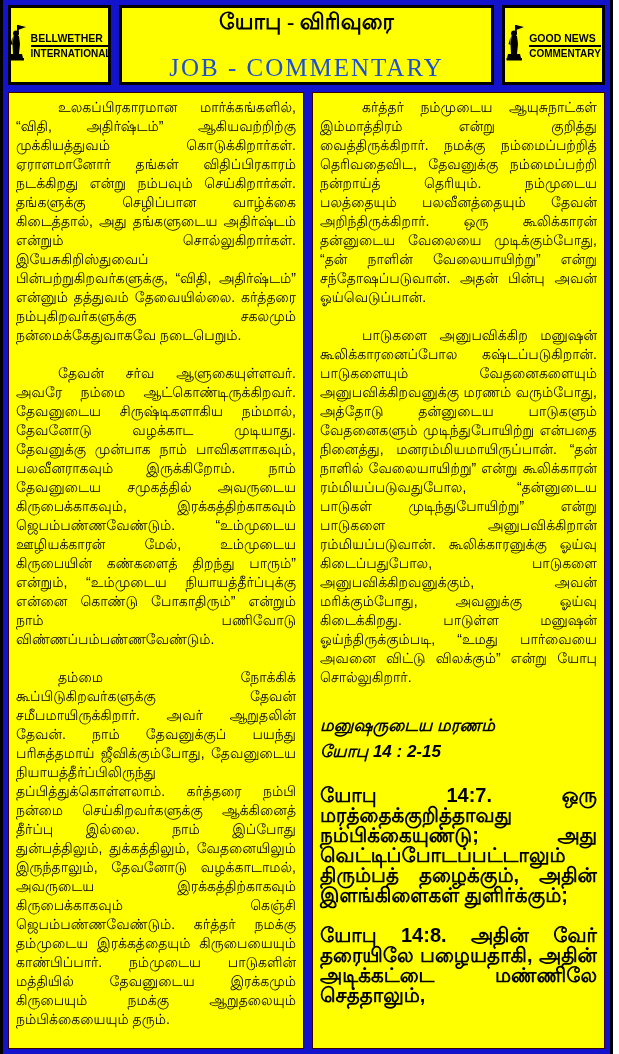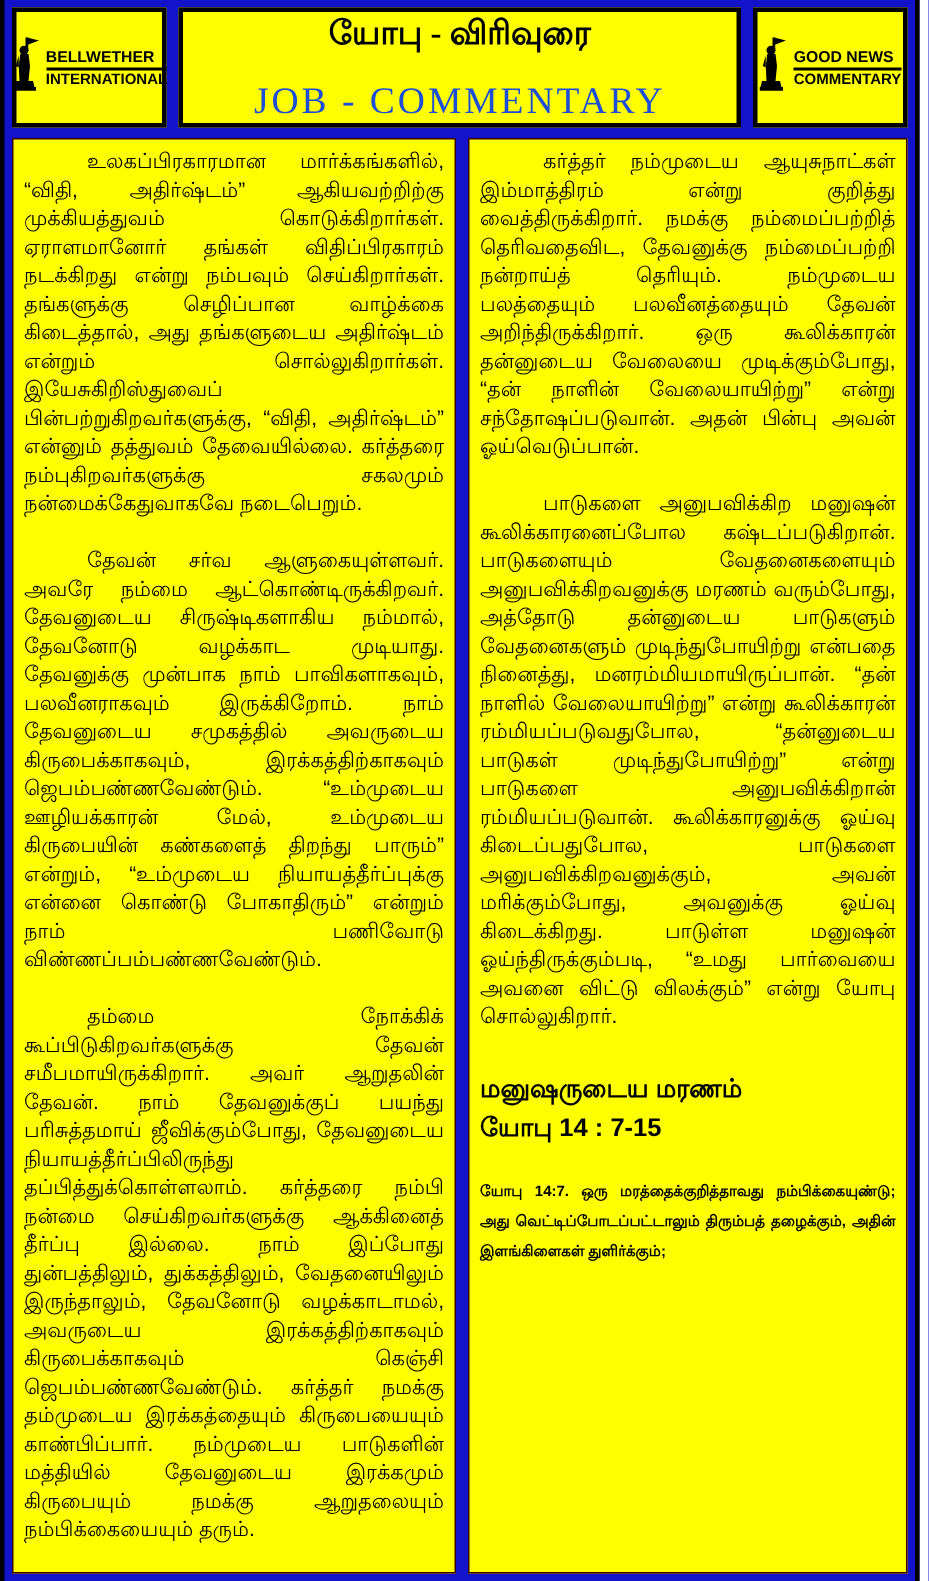--- a/index.html
+++ b/index.html
@@ -108,24 +108,25 @@
     text-align: justify;
     text-indent: 42px;
     margin: 0 0 19px 0;
   }
   .section-heading {
     font-size: 17px;
     font-weight: bold;
     line-height: 26px;
     margin: 26px 0 20px 0;
     text-align: left;
+    font-style: italic;
   }
   .section-heading .h-line { display: block; }
   .verse {
-    font-size: 10px;
+    font-size: 20px;
     font-weight: bold;
     line-height: 20px;
     text-align: justify;
     text-indent: 0;
     margin: 1px 0 20px 0;
   }
 </style>
 </head>
 <body>
 
@@ -187,21 +188,22 @@
       <p class="para">தேவன் சர்வ ஆளுகையுள்ளவர். அவரே நம்மை ஆட்கொண்டிருக்கிறவர். தேவனுடைய சிருஷ்டிகளாகிய நம்மால், தேவனோடு வழக்காட முடியாது. தேவனுக்கு முன்பாக நாம் பாவிகளாகவும், பலவீனராகவும் இருக்கிறோம். நாம் தேவனுடைய சமுகத்தில் அவருடைய கிருபைக்காகவும், இரக்கத்திற்காகவும் ஜெபம்பண்ணவேண்டும். “உம்முடைய ஊழியக்காரன் மேல், உம்முடைய கிருபையின் கண்களைத் திறந்து பாரும்” என்றும், “உம்முடைய நியாயத்தீர்ப்புக்கு என்னை கொண்டு போகாதிரும்” என்றும் நாம் பணிவோடு விண்ணப்பம்பண்ணவேண்டும்.</p>
       <p class="para">தம்மை நோக்கிக் கூப்பிடுகிறவர்களுக்கு தேவன் சமீபமாயிருக்கிறார். அவர் ஆறுதலின் தேவன். நாம் தேவனுக்குப் பயந்து பரிசுத்தமாய் ஜீவிக்கும்போது, தேவனுடைய நியாயத்தீர்ப்பிலிருந்து தப்பித்துக்கொள்ளலாம். கர்த்தரை நம்பி நன்மை செய்கிறவர்களுக்கு ஆக்கினைத் தீர்ப்பு இல்லை. நாம் இப்போது துன்பத்திலும், துக்கத்திலும், வேதனையிலும் இருந்தாலும், தேவனோடு வழக்காடாமல், அவருடைய இரக்கத்திற்காகவும் கிருபைக்காகவும் கெஞ்சி ஜெபம்பண்ணவேண்டும். கர்த்தர் நமக்கு தம்முடைய இரக்கத்தையும் கிருபையையும் காண்பிப்பார். நம்முடைய பாடுகளின் மத்தியில் தேவனுடைய இரக்கமும் கிருபையும் நமக்கு ஆறுதலையும் நம்பிக்கையையும் தரும்.</p>
     </div>
 
     <div class="column right">
       <p class="para">கர்த்தர் நம்முடைய ஆயுசுநாட்கள் இம்மாத்திரம் என்று குறித்து வைத்திருக்கிறார். நமக்கு நம்மைப்பற்றித் தெரிவதைவிட, தேவனுக்கு நம்மைப்பற்றி நன்றாய்த் தெரியும். நம்முடைய பலத்தையும் பலவீனத்தையும் தேவன் அறிந்திருக்கிறார். ஒரு கூலிக்காரன் தன்னுடைய வேலையை முடிக்கும்போது, “தன் நாளின் வேலையாயிற்று” என்று சந்தோஷப்படுவான். அதன் பின்பு அவன் ஓய்வெடுப்பான்.</p>
       <p class="para">பாடுகளை அனுபவிக்கிற மனுஷன் கூலிக்காரனைப்போல கஷ்டப்படுகிறான். பாடுகளையும் வேதனைகளையும் அனுபவிக்கிறவனுக்கு மரணம் வரும்போது, அத்தோடு தன்னுடைய பாடுகளும் வேதனைகளும் முடிந்துபோயிற்று என்பதை நினைத்து, மனரம்மியமாயிருப்பான். “தன் நாளில் வேலையாயிற்று” என்று கூலிக்காரன் ரம்மியப்படுவதுபோல, “தன்னுடைய பாடுகள் முடிந்துபோயிற்று” என்று பாடுகளை அனுபவிக்கிறான் ரம்மியப்படுவான். கூலிக்காரனுக்கு ஓய்வு கிடைப்பதுபோல, பாடுகளை அனுபவிக்கிறவனுக்கும், அவன் மரிக்கும்போது, அவனுக்கு ஓய்வு கிடைக்கிறது. பாடுள்ள மனுஷன் ஓய்ந்திருக்கும்படி, “உமது பார்வையை அவனை விட்டு விலக்கும்” என்று யோபு சொல்லுகிறார்.</p>
 
       <div class="section-heading">
         <span class="h-line">மனுஷருடைய மரணம்</span>
-        <span class="h-line">யோபு 14 : 7-15</span>
+        <span class="h-line">யோபு 14 : 2-15</span>
       </div>
 
       <p class="verse">யோபு 14:7. ஒரு மரத்தைக்குறித்தாவது நம்பிக்கையுண்டு; அது வெட்டிப்போடப்பட்டாலும் திரும்பத் தழைக்கும், அதின் இளங்கிளைகள் துளிர்க்கும்;</p>
+      <p class="verse">யோபு 14:8. அதின் வேர் தரையிலே பழையதாகி, அதின் அடிக்கட்டை மண்ணிலே செத்தாலும்,</p>
     </div>
 
   </div>
 
 </div>
 
 </body></html>

